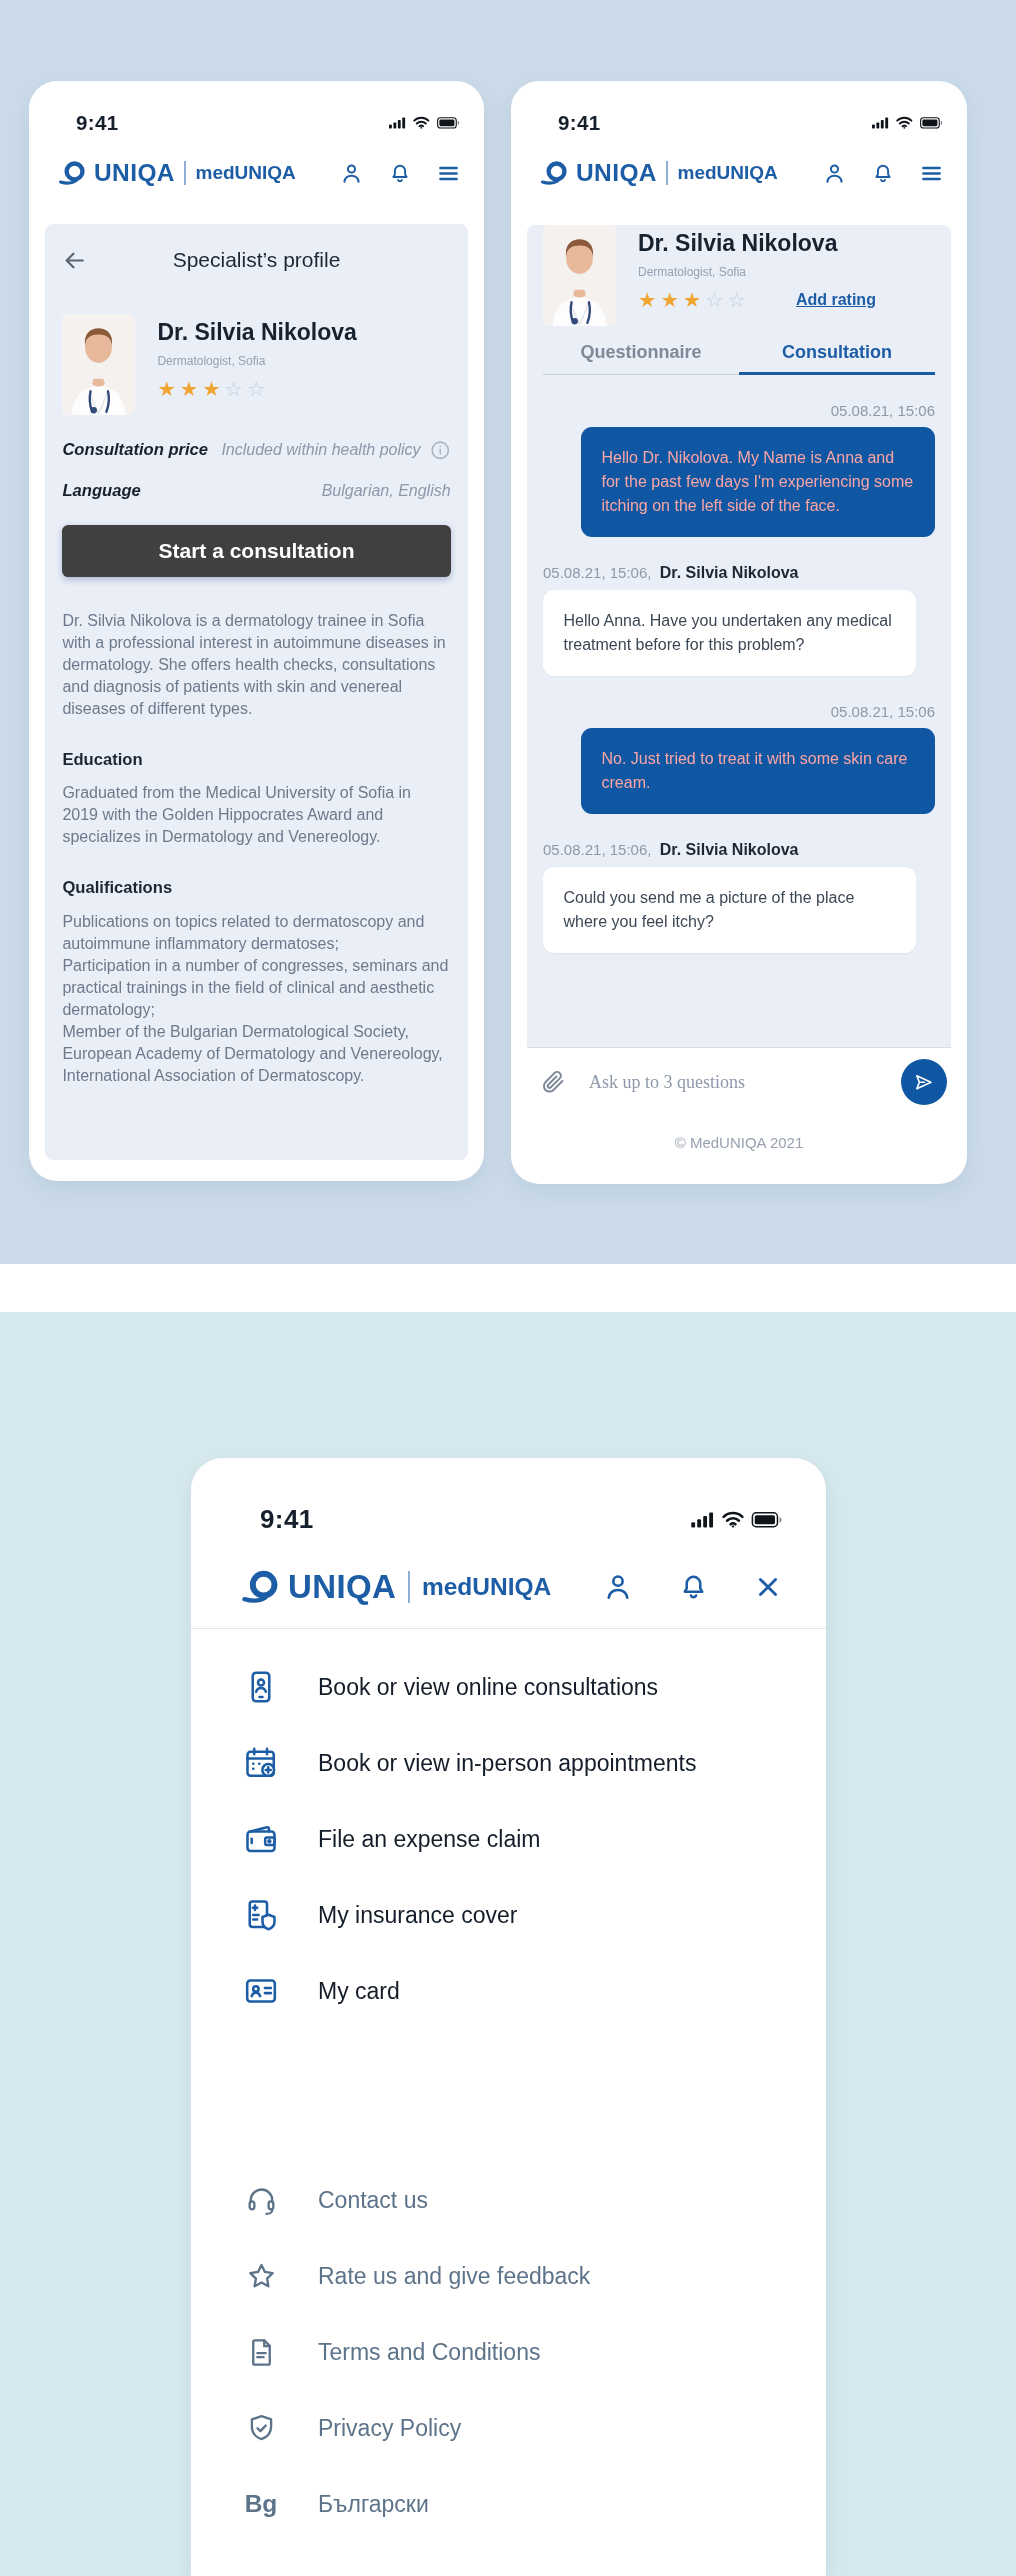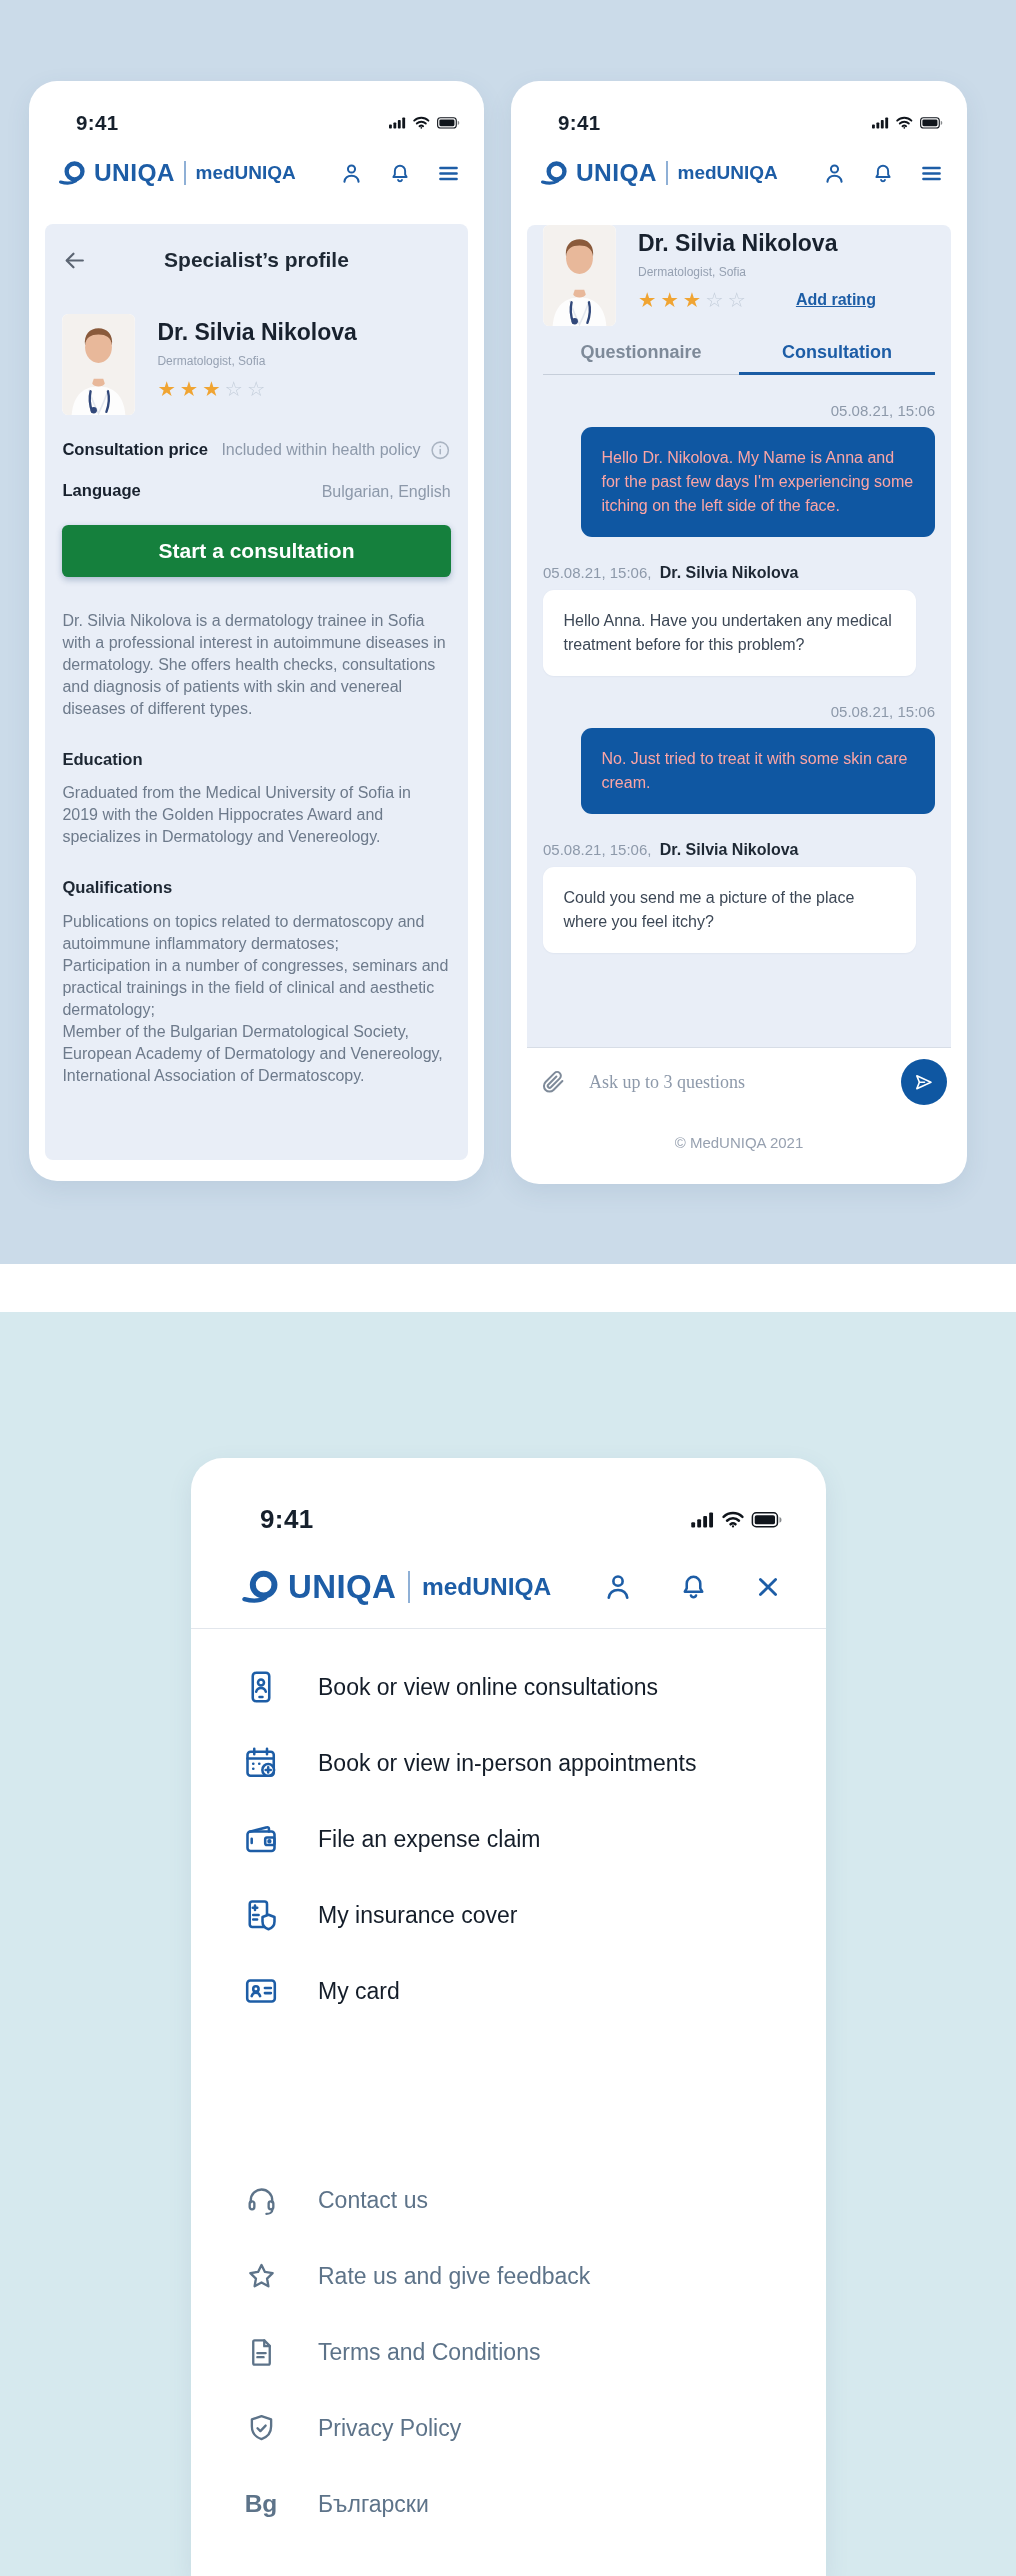--- a/index.html
+++ b/index.html
@@ -38,42 +38,42 @@
   #phone3 .abicons{gap:46px;}
   .abicons svg{display:block;}
   .hairline{height:0.8px;background:#e2e6ec;margin:0;}
 
   
   .screen{margin:16px 16px 0;background:#e9eef7;border-radius:8px;padding:0 17.4px;box-sizing:border-box;}
   #phone1 .screen{height:936px;}
   #phone2 .screen{height:823px;border-radius:8px 8px 0 0;border-bottom:0.8px solid #d7dde6;padding:0 16px;}
 
   .scrhead{position:relative;height:73px;display:flex;align-items:center;}
-  .scrhead .title{position:absolute;left:0;right:0;text-align:center;font-size:21px;font-weight:700;color:#1e2834;}
+  .scrhead .title{position:absolute;left:0;right:0;text-align:center;font-size:21px;font-weight:400;color:#1e2834;}
   .backbtn{position:relative;z-index:2;color:#5b6472;width:25px;height:25px;cursor:pointer;}
   .headact{position:relative;z-index:2;margin-left:auto;color:#1d5da6;width:24px;height:24px;cursor:pointer;}
 
   .doccard{display:flex;margin-top:17.4px;}
   .avatar{width:73px;height:101px;background:#ffffff;border-radius:6.3px;overflow:hidden;flex:none;}
   .docinfo{margin-left:22px;padding-top:4.7px;}
   .docname{font-size:23px;font-weight:700;color:#18212e;}
   .docsub{margin-top:8px;font-size:12px;color:#96a1b2;}
   .starsrow{margin-top:9.5px;display:flex;align-items:center;}
   .stars{font-size:20.5px;letter-spacing:4px;}
   .stars .on{color:#f0a432;}
   .stars .off{color:#c3cdda;}
   .addrating{margin-left:46px;font-size:16px;font-weight:600;color:#1d5da6;text-decoration:underline;cursor:pointer;}
 
-  .inforow{display:flex;align-items:flex-end;margin-top:25px;}
+  .inforow{display:flex;align-items:center;margin-top:25px;font-style:italic;}
   .inforow + .inforow{margin-top:20.5px;}
   .inflabel{font-size:16.6px;font-weight:700;color:#18212e;}
   .infvalue{margin-left:auto;font-size:16px;color:#8d99aa;display:flex;align-items:center;}
   .infoicon{margin-left:9.5px;color:#aab4c2;}
 
-  .cta{margin-top:24px;height:52px;background:#15803d;border-radius:6.3px;display:flex;align-items:center;justify-content:center;
+  .cta{margin-top:24px;height:52px;background:#404040;border-radius:6.3px;display:flex;align-items:center;justify-content:center;
        color:#fff;font-size:21px;font-weight:600;cursor:pointer;box-shadow:0 2.4px 6.3px rgba(20,60,110,.28);}
 
   .tabs{display:flex;margin-top:35px;}
   #phone2 .tabs{margin-top:16px;}
   .tab{flex:1;text-align:center;font-size:18px;font-weight:600;color:#7e8a99;padding-bottom:11px;border-bottom:1.6px solid #c6ceda;cursor:pointer;}
   .tab.active{color:#1d5da6;padding-bottom:9.5px;border-bottom:3.2px solid #1a5ca4;}
 
   .about{margin-top:33px;font-size:16px;line-height:22px;color:#6d7a8b;}
   .sechead{margin-top:30px;font-size:16.6px;font-weight:700;color:#1d2733;}
   .sectext{margin-top:12.6px;font-size:16px;line-height:22px;color:#6d7a8b;white-space:pre-line;}

